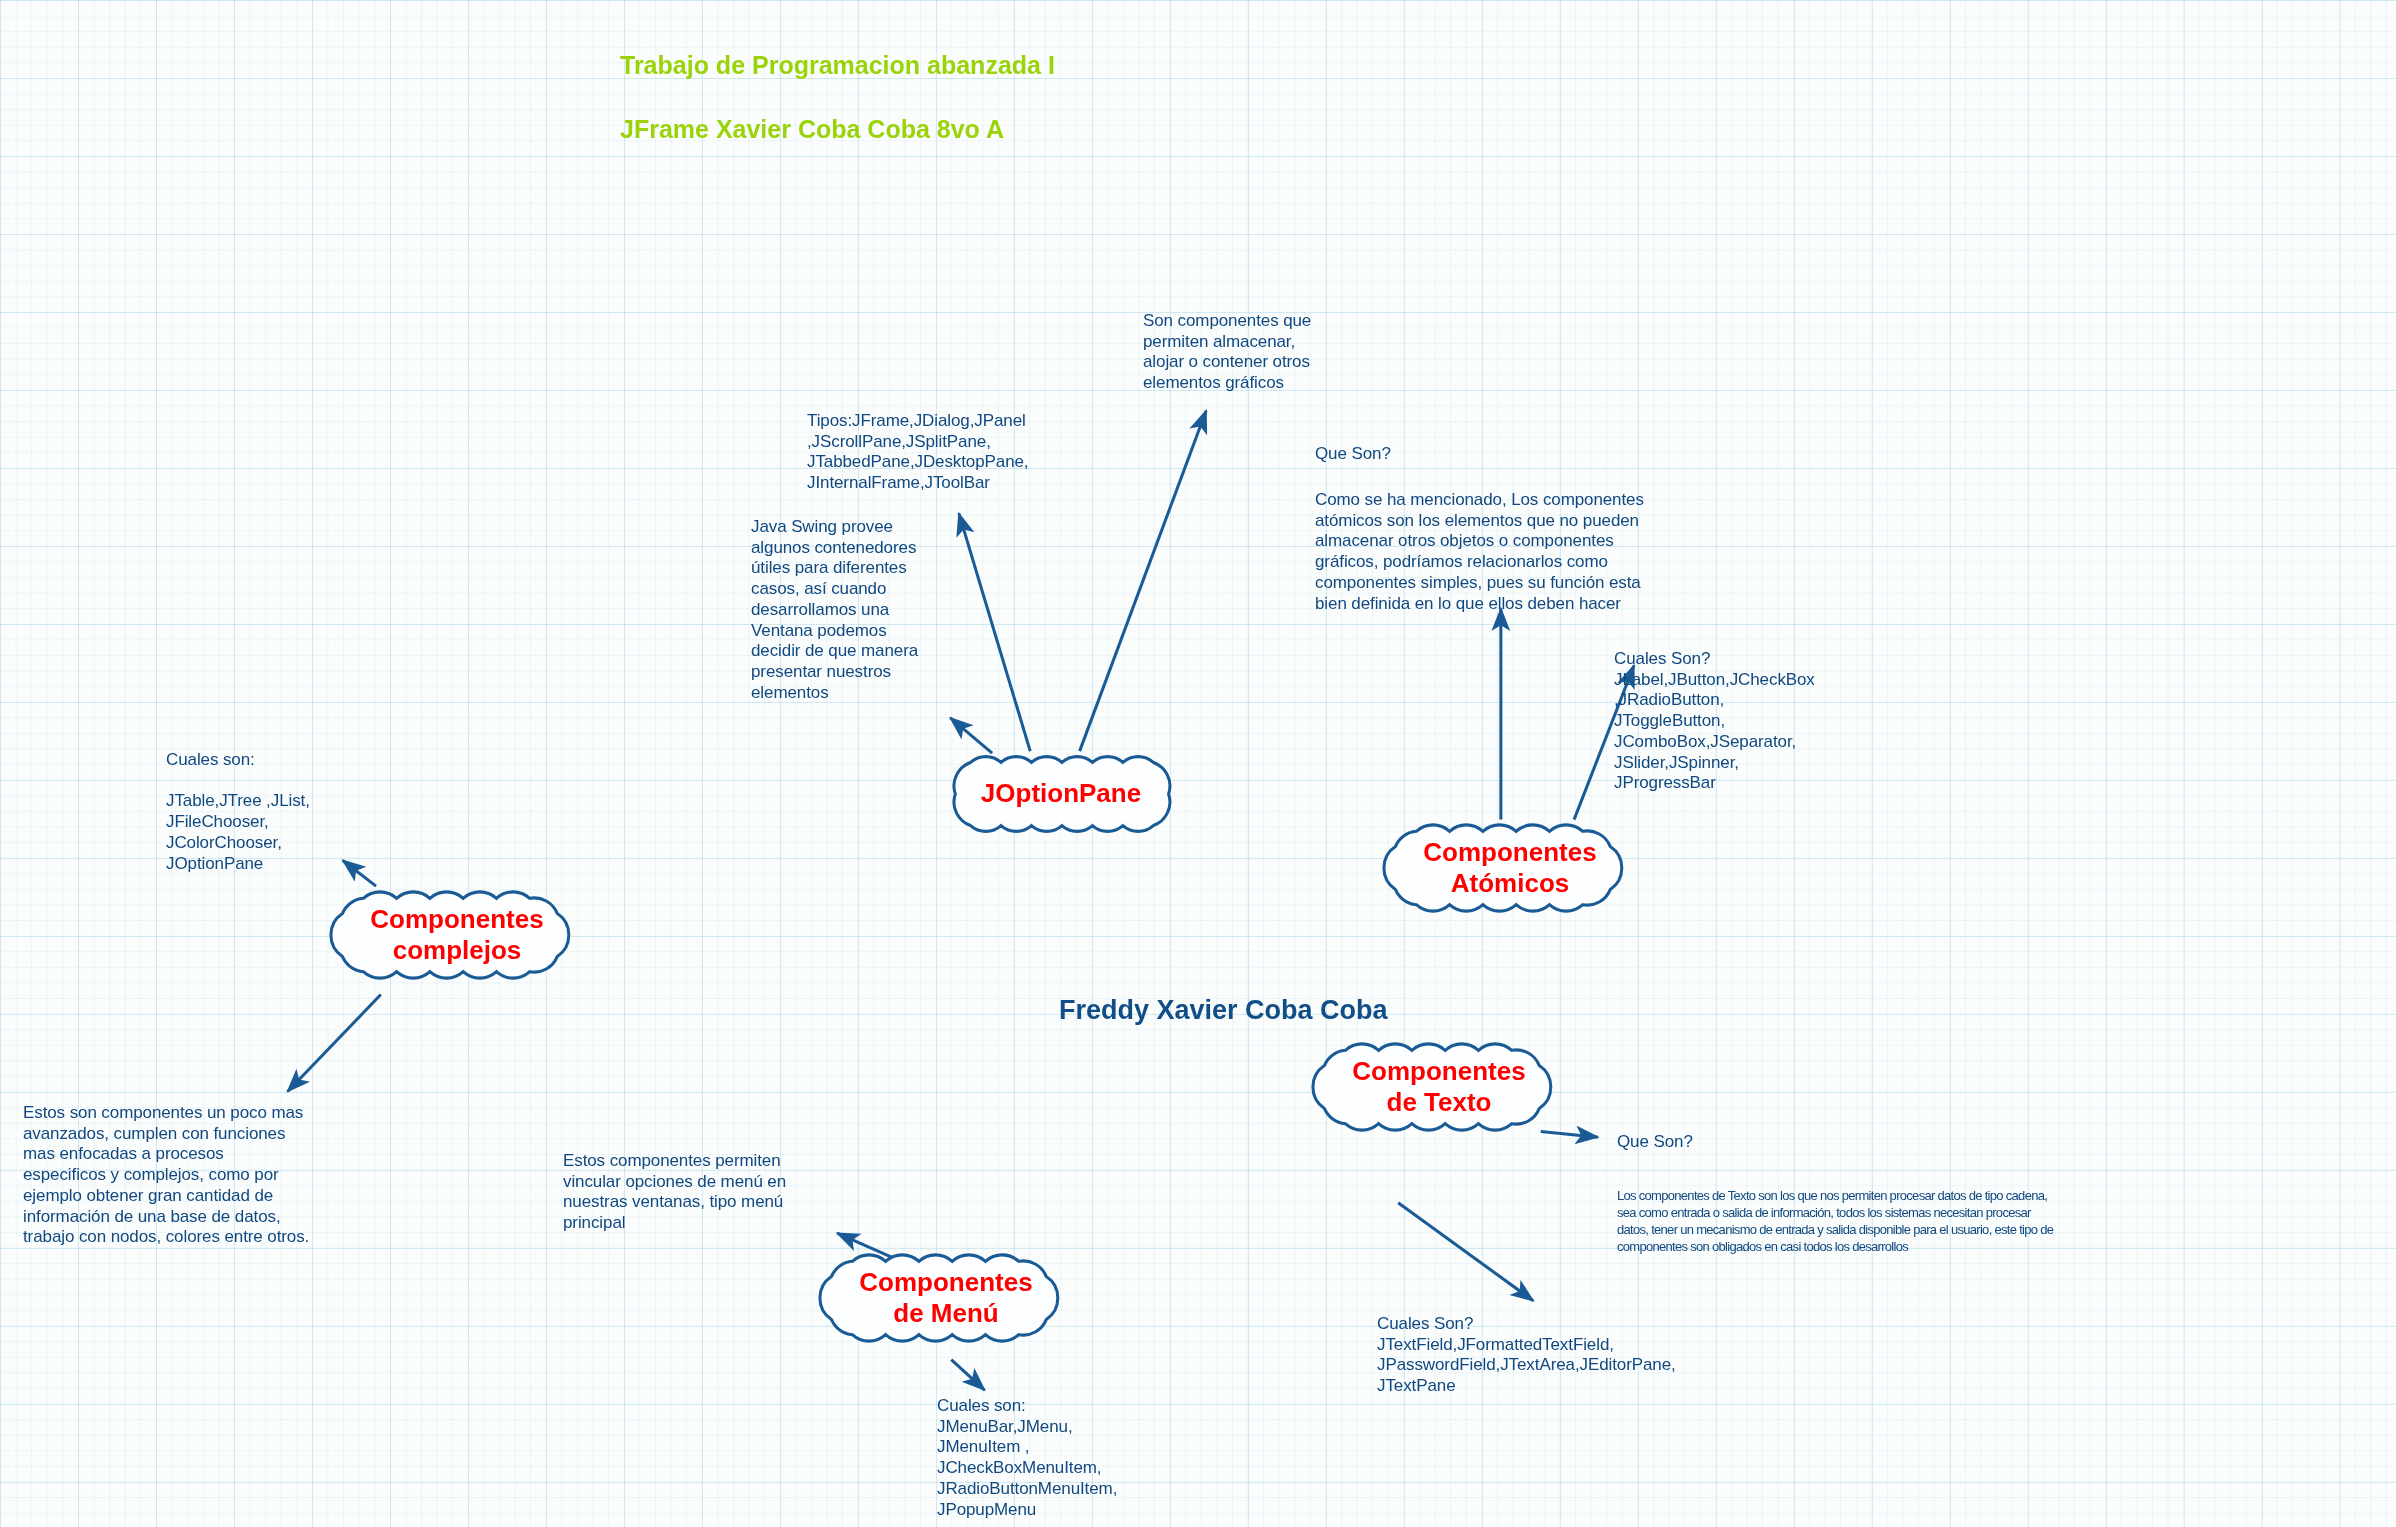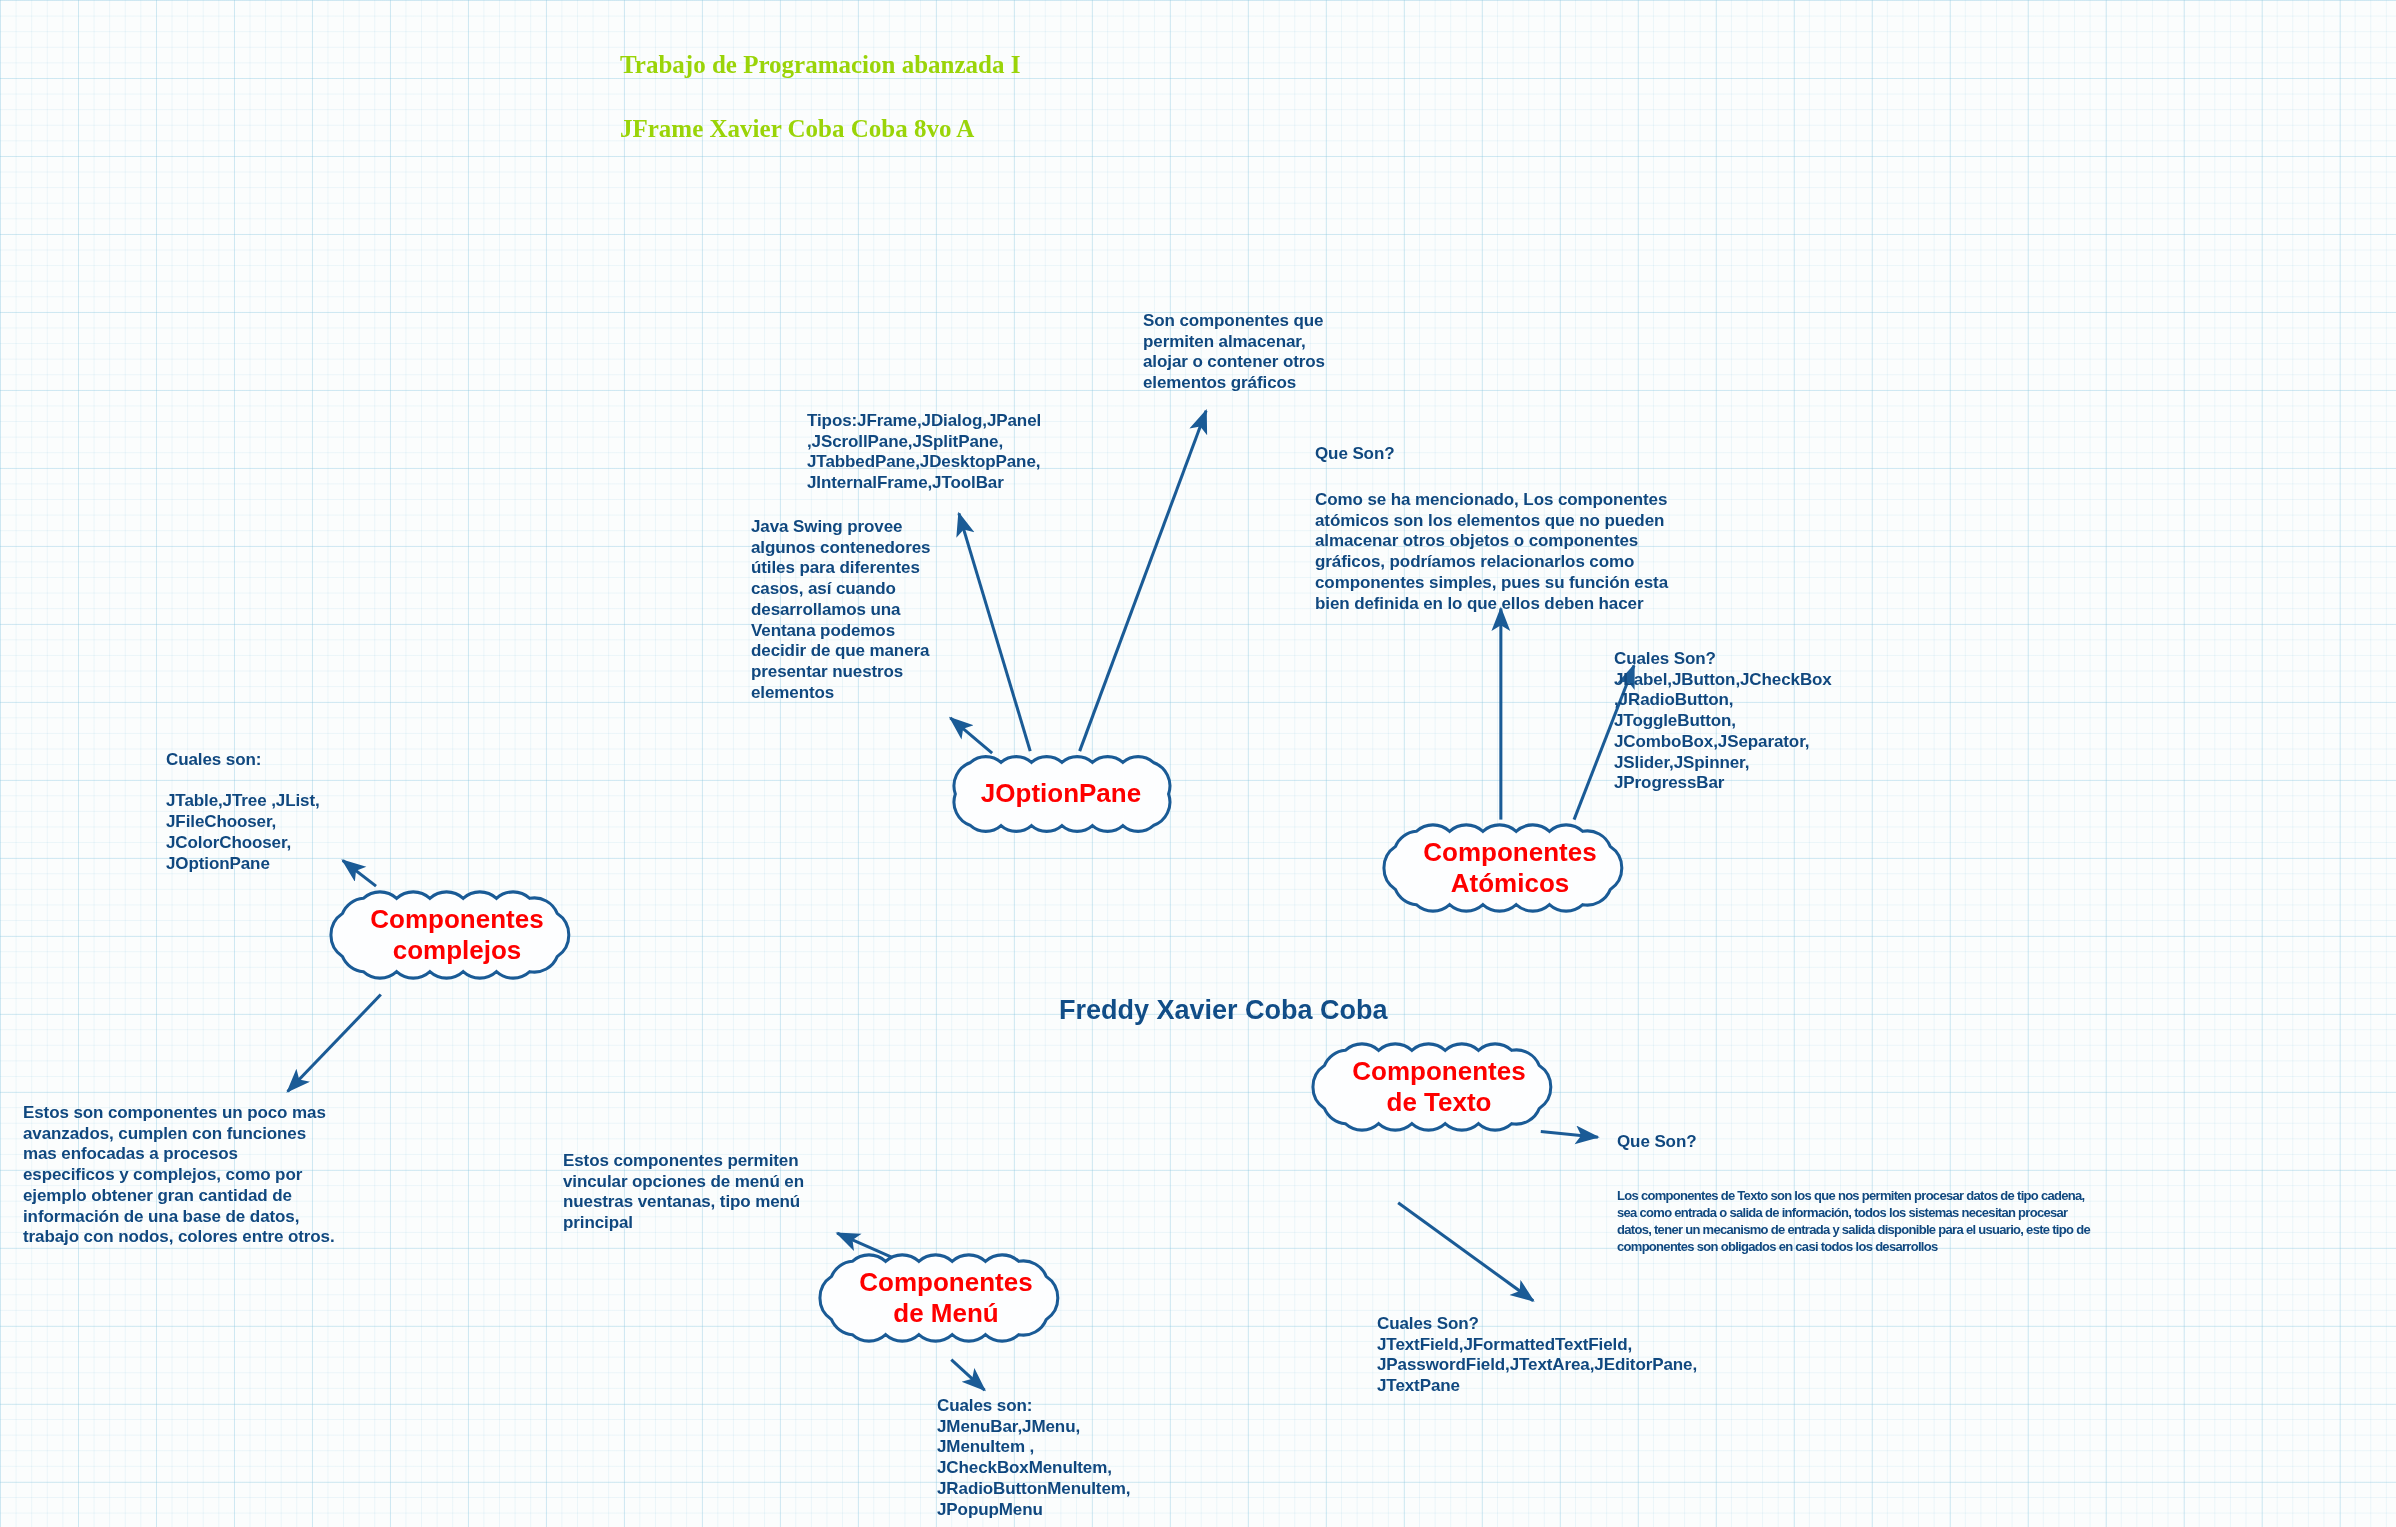--- a/index.html
+++ b/index.html
@@ -28,29 +28,29 @@
     position: absolute;
     left: 0; top: 0;
     width: 2397px;
     height: 1527px;
     pointer-events: none;
   }
   .txt {
     position: absolute;
     color: #10487f;
     font-family: "Liberation Sans", sans-serif;
-    font-weight: bold;
+    font-weight: normal;
     line-height: 1.22;
     white-space: pre-line;
     letter-spacing: -0.1px;
   }
   .title {
     position: absolute;
     color: #9ad408;
-    font-family: Liberation Serif, serif;
+    font-family: Liberation Sans, sans-serif;
     font-weight: bold;
     font-size: 25px;
     line-height: 1.28;
     white-space: pre-line;
   }
   .center-label {
     position: absolute;
     color: #114d87;
     font-family: "Liberation Sans", sans-serif;
     font-weight: bold;

